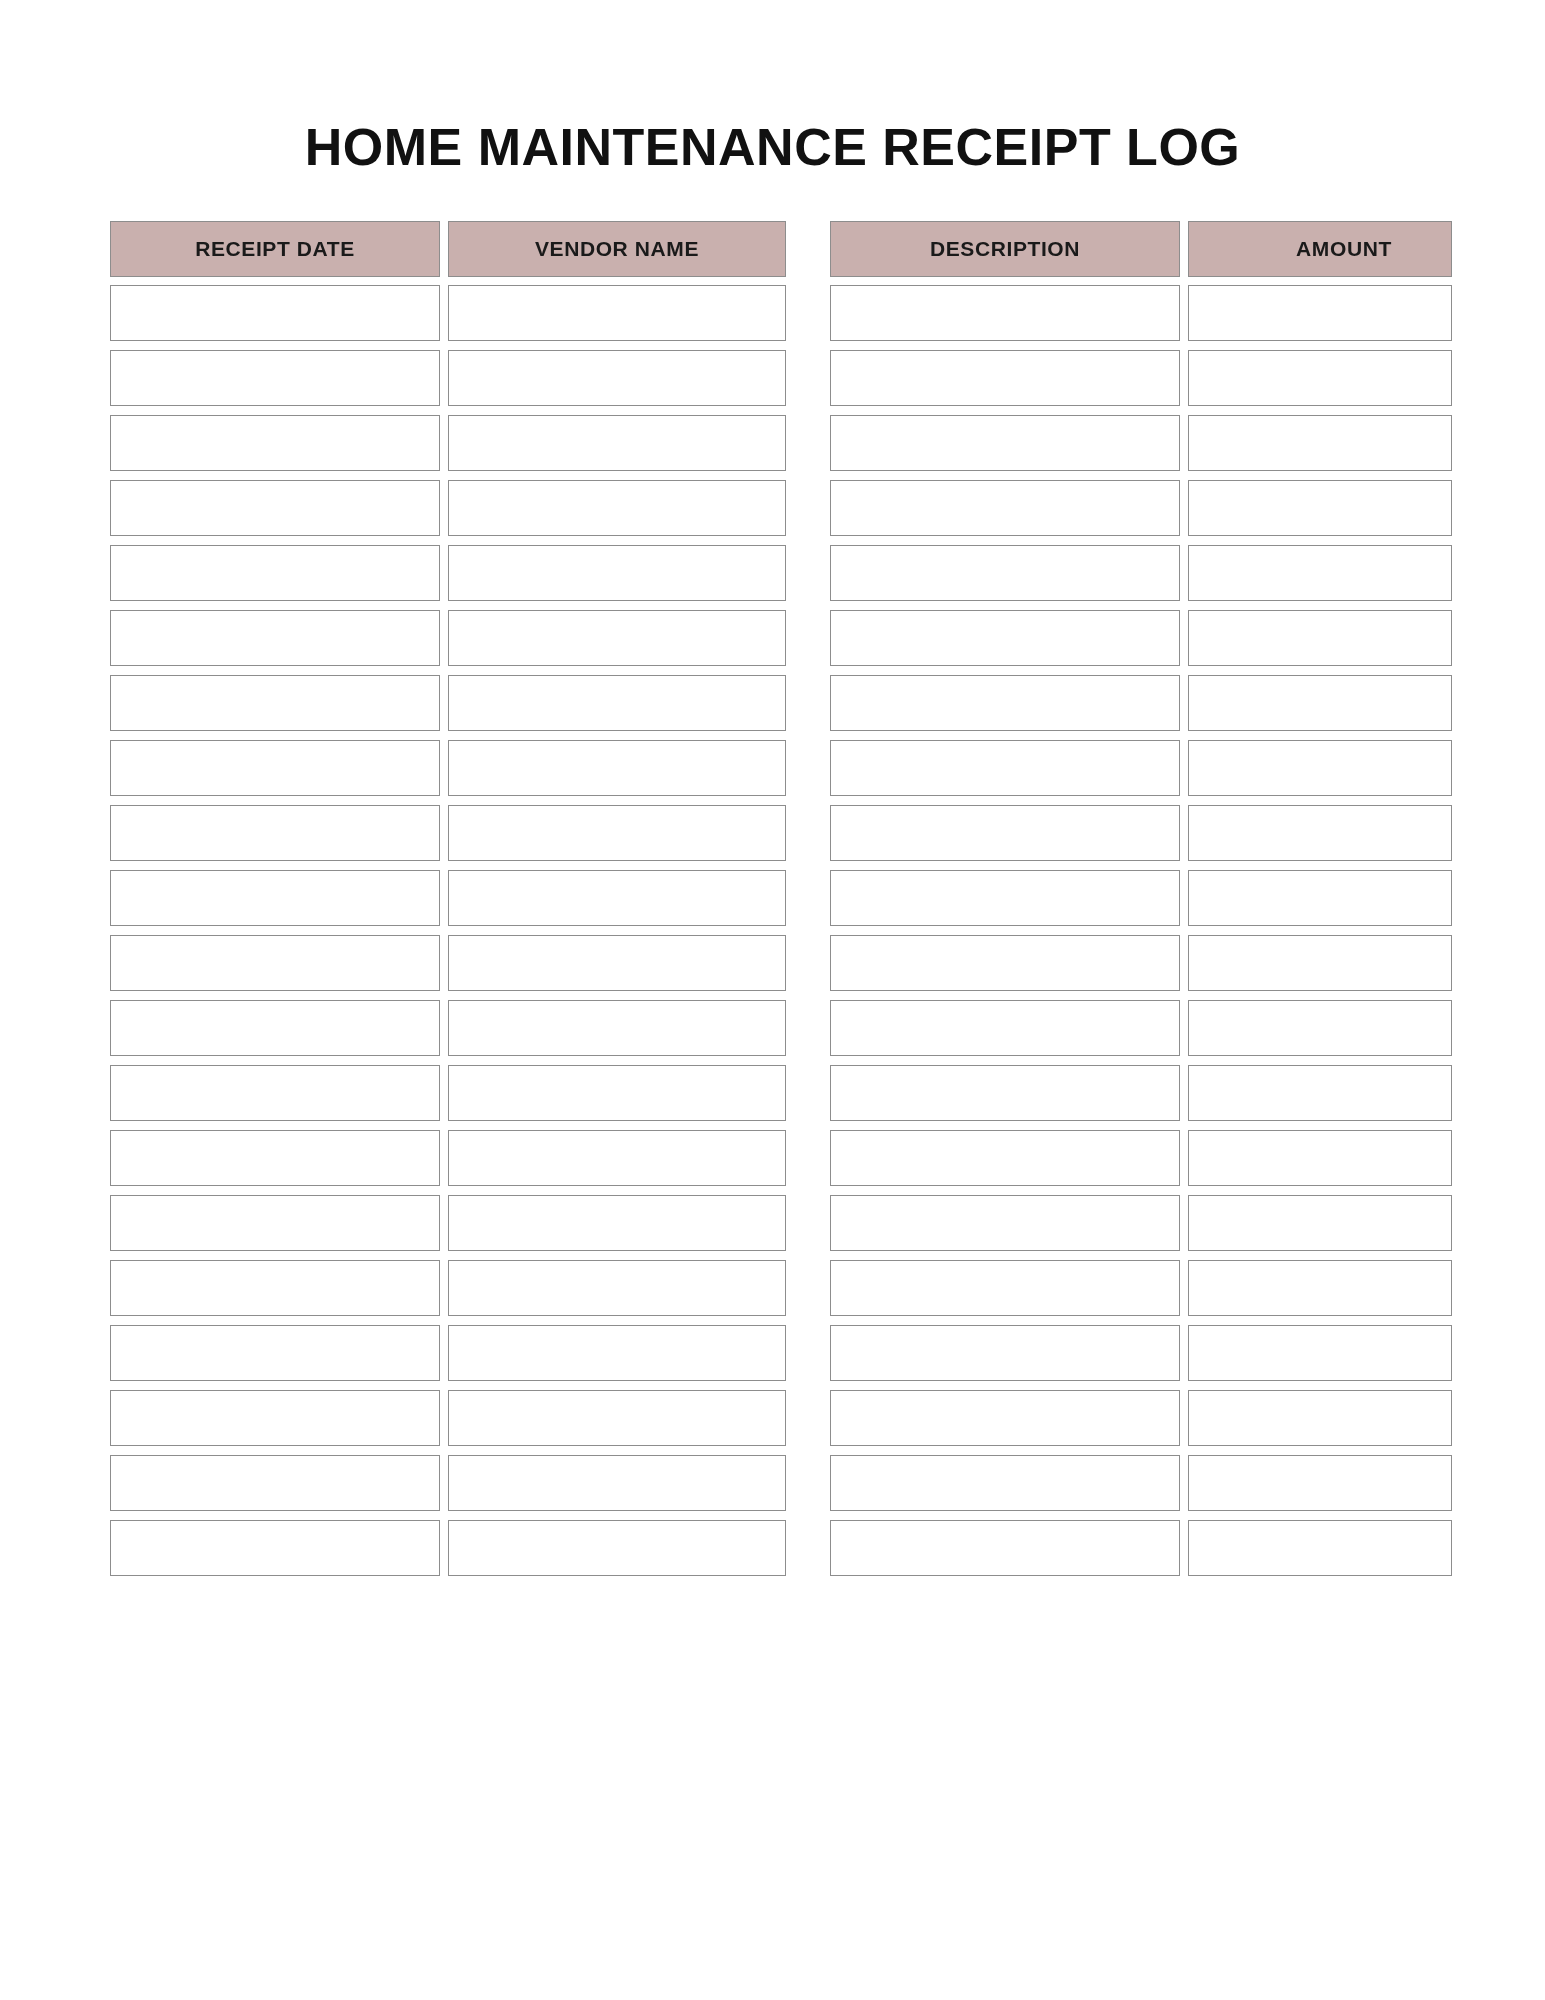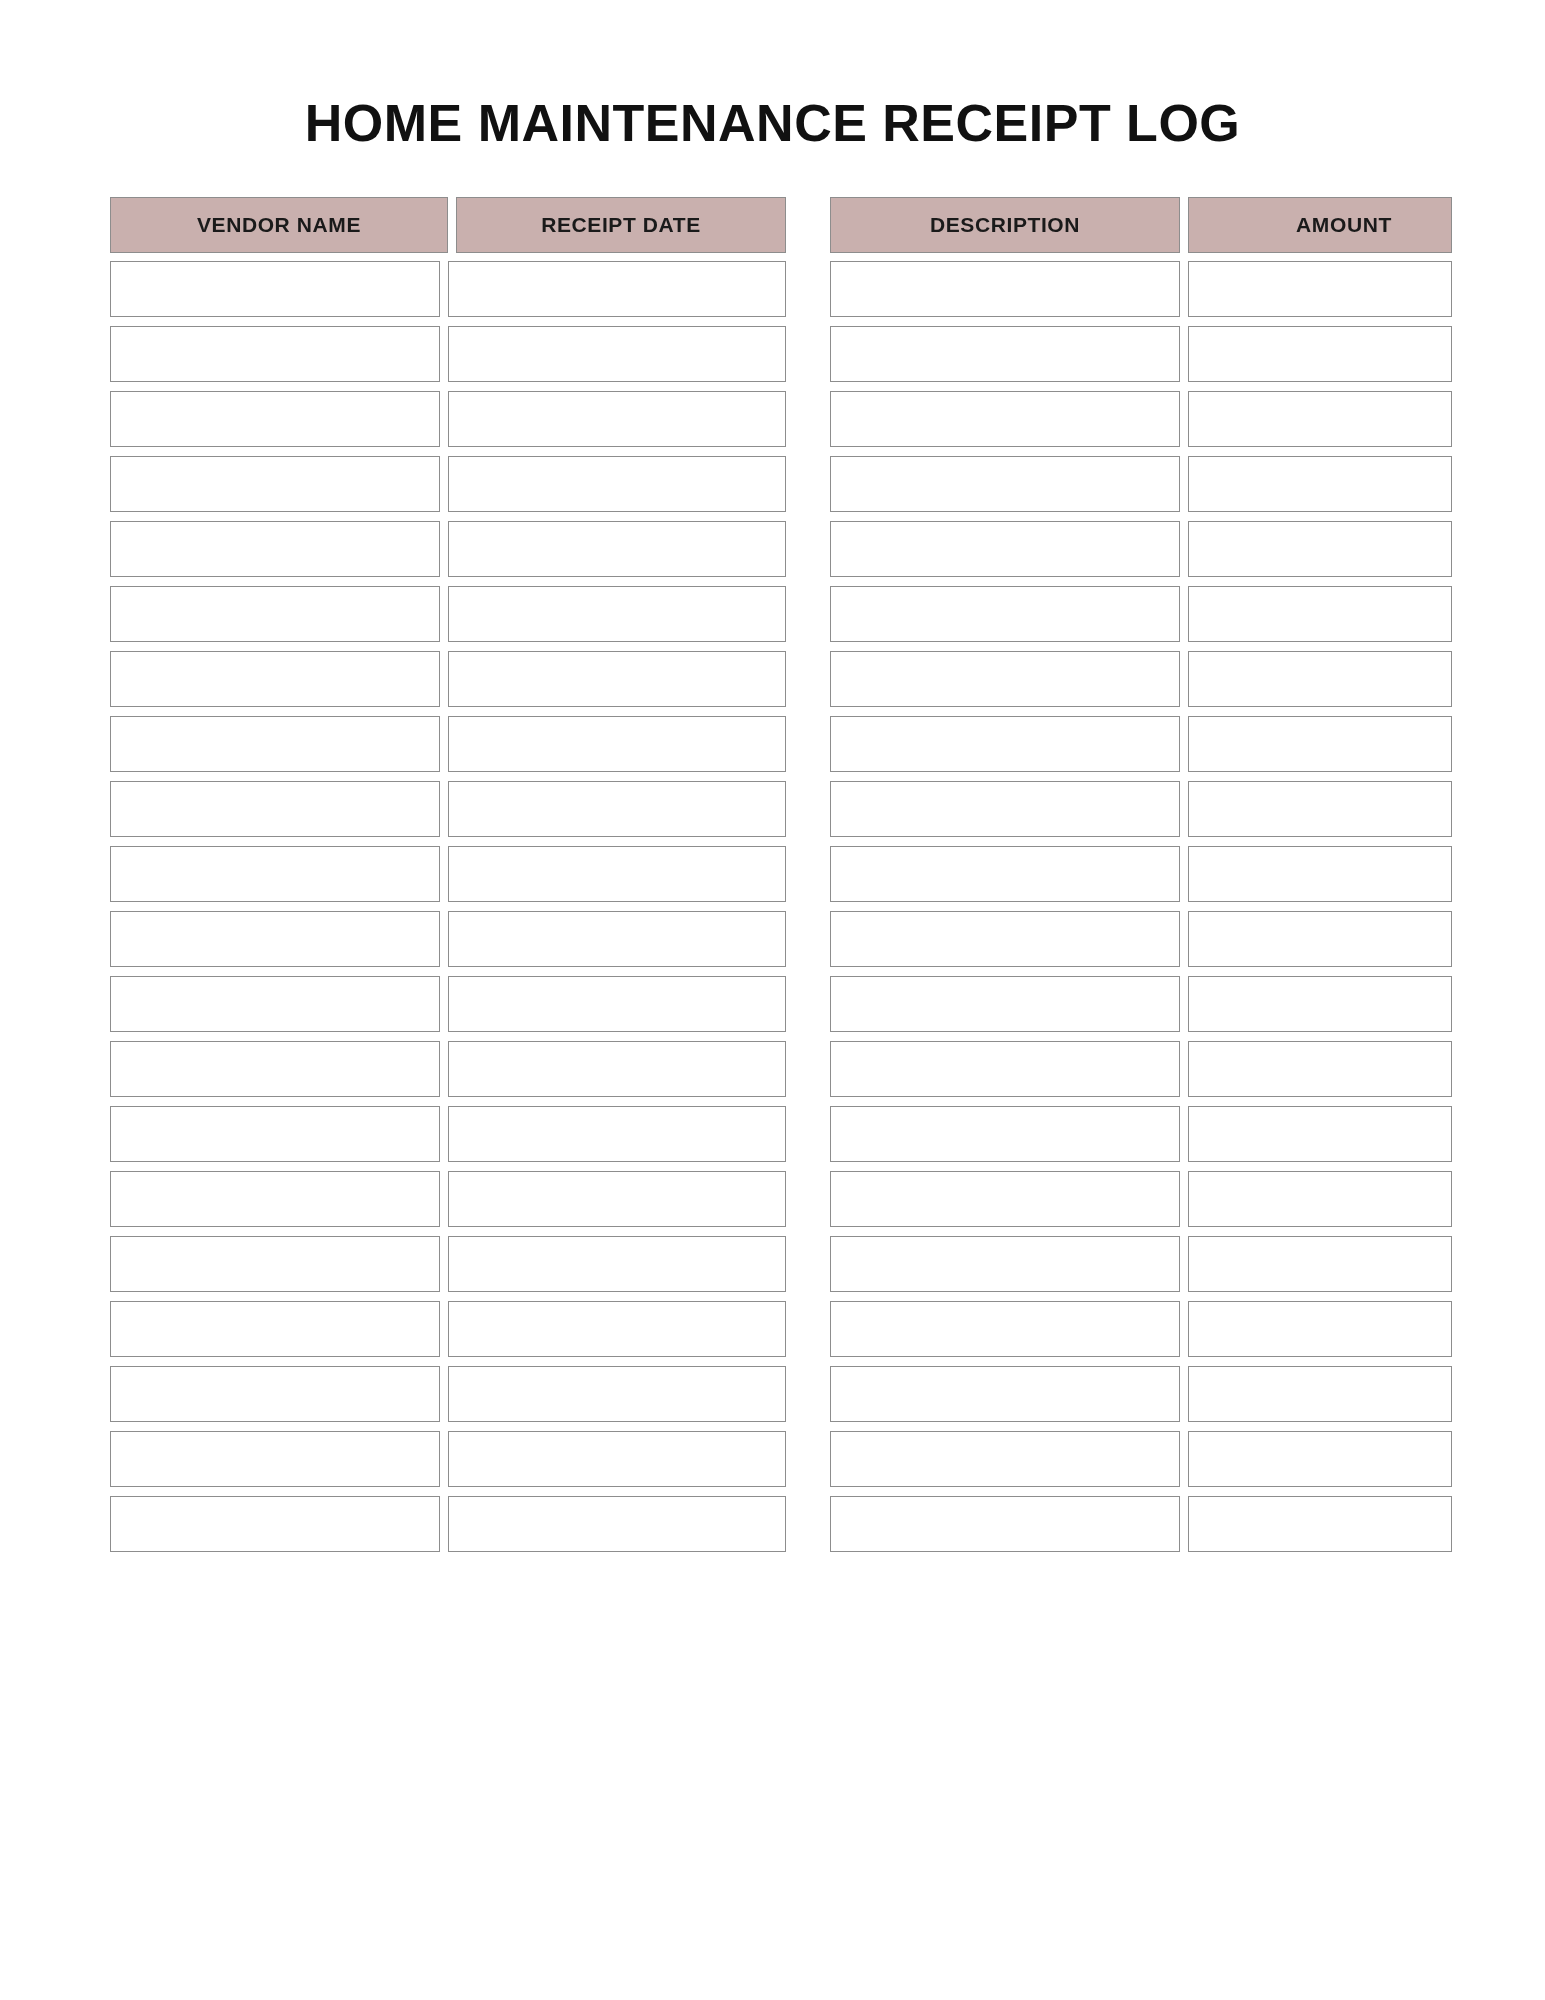--- a/index.html
+++ b/index.html
@@ -21,21 +21,21 @@
     box-sizing: border-box;
     padding: 0;
   }
   .title {
     text-align: center;
     font-size: 52px;
     font-weight: bold;
     letter-spacing: 0.5px;
     color: #111111;
     margin: 0;
-    padding-top: 96px;
+    padding-top: 120px;
     line-height: 1.05;
   }
   .table-wrap {
     margin-top: 46px;
     padding-left: 110px;
     padding-right: 110px;
     box-sizing: border-box;
   }
   .header-row {
     display: flex;
@@ -79,22 +79,22 @@
 </head>
 <body>
 
 <div class="page">
 
   <h1 class="title">HOME MAINTENANCE RECEIPT LOG</h1>
 
   <div class="table-wrap">
 
     <div class="header-row">
+      <div class="header-cell col-0">RECEIPT DATE</div>
       <div class="header-cell col-1">VENDOR NAME</div>
-      <div class="header-cell col-0">RECEIPT DATE</div>
       <div class="header-cell col-2">DESCRIPTION</div>
       <div class="header-cell col-3">AMOUNT</div>
     </div>
 
     <div class="body-rows" id="body-rows">
         <div class="data-row">
           <div class="data-cell col-0"></div>
           <div class="data-cell col-1"></div>
           <div class="data-cell col-2"></div>
           <div class="data-cell col-3"></div>

